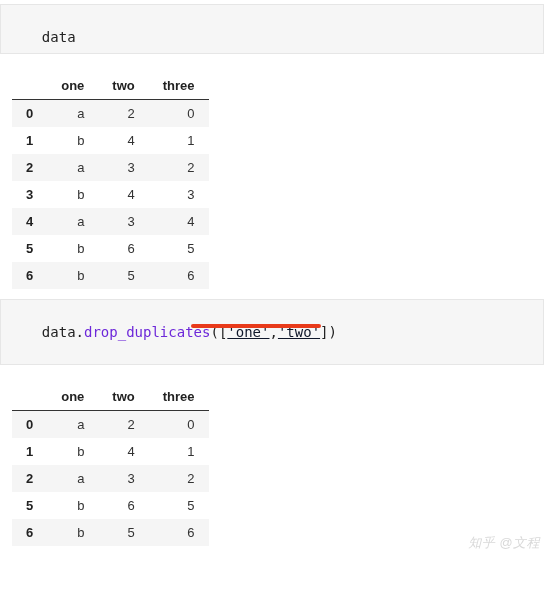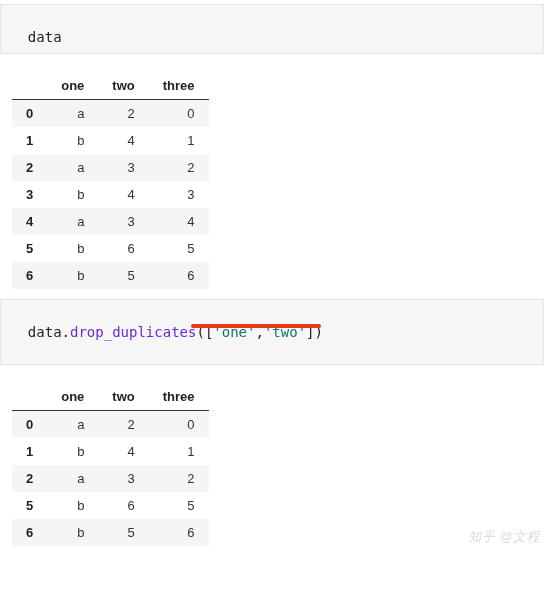--- a/index.html
+++ b/index.html
@@ -8,33 +8,33 @@
     font-family: -apple-system, "Segoe UI", Arial, sans-serif;
     font-size: 14px;
     color: #333;
     width: 550px;
     background: #fff;
     position: relative;
   }
   .code-cell {
     background: #f6f6f6;
     border: 1px solid #e6e6e6;
-    padding: 8px 10px;
+    padding: 8px 24px;
     margin: 4px 6px 0 0;
     font-family: Consolas, Menlo, monospace;
     font-size: 14px;
     color: #222;
     white-space: pre;
     position: relative;
   }
   .code-cell .name   { color: #222; }
   .code-cell .meth   { color: #6d28d9; }
   .code-cell .paren  { color: #222; }
   .code-cell .brack  { color: #222; }
-  .code-cell .str    { color: #0f766e; }
+  .code-cell .str    { color: #0f172a; text-decoration: underline; }
   .code-cell .comma  { color: #222; }
   .underline {
     position: absolute;
     height: 4px;
     background: #e83a1a;
     border-radius: 2px;
   }
   .output-block {
     padding: 18px 12px 6px 12px;
   }
@@ -60,21 +60,21 @@
   table.df tbody th {
     font-weight: 700;
     color: #222;
     text-align: right;
   }
   table.df tbody tr:nth-child(odd)  { background: #f5f5f5; }
   table.df tbody tr:nth-child(even) { background: #ffffff; }
   .watermark {
     position: absolute;
     right: 10px;
-    bottom: 6px;
+    bottom: 0;
     font-size: 13px;
     color: #d9d9d9;
     font-style: italic;
     letter-spacing: 0.5px;
     pointer-events: none;
   }
 </style>
 </head>
 <body>
 

